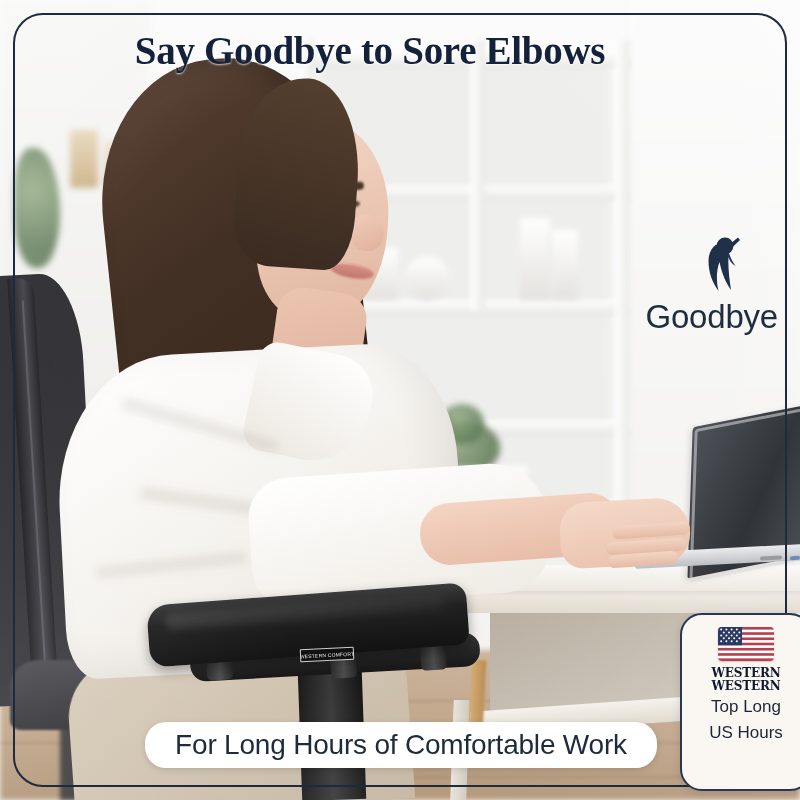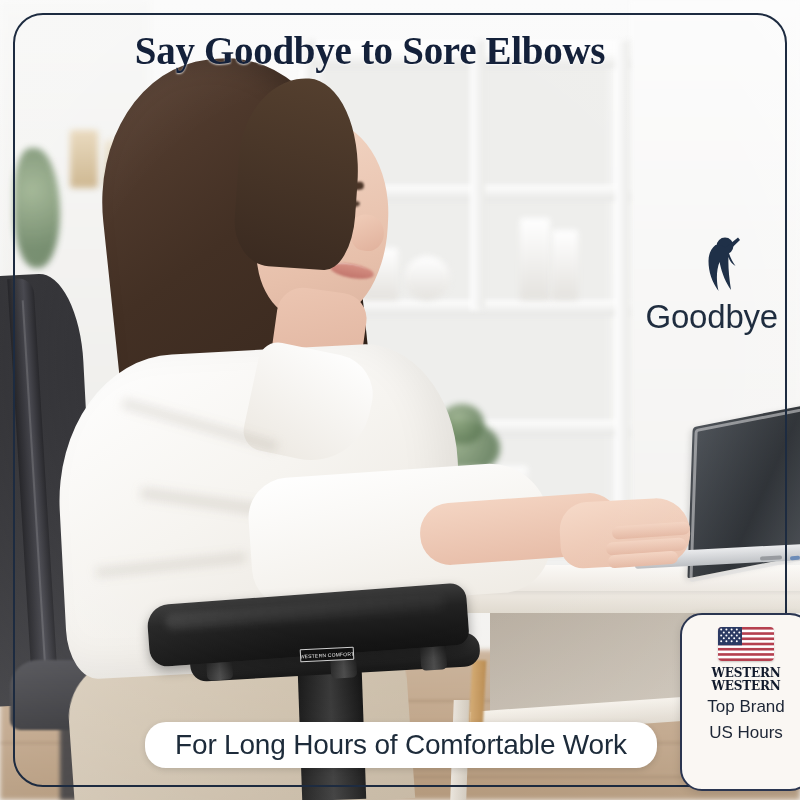--- a/index.html
+++ b/index.html
@@ -538,17 +538,17 @@
             <circle cx="21.4" cy="11.3" r="1"></circle>
           <circle cx="3.2" cy="14.2" r="1"></circle>
             <circle cx="8.4" cy="14.2" r="1"></circle>
           <circle cx="13.6" cy="14.2" r="1"></circle>
             <circle cx="18.8" cy="14.2" r="1"></circle>
         </g>
       </svg>
     </div>
     <div class="badge-brand">WESTERN</div>
     <div class="badge-brand">WESTERN</div>
-    <div class="badge-sub">Top Brand</div>
+    <div class="badge-sub">Top Long</div>
     <div class="badge-sub">US Hours</div>
   </div>
 
 </div>
 
 </body></html>

